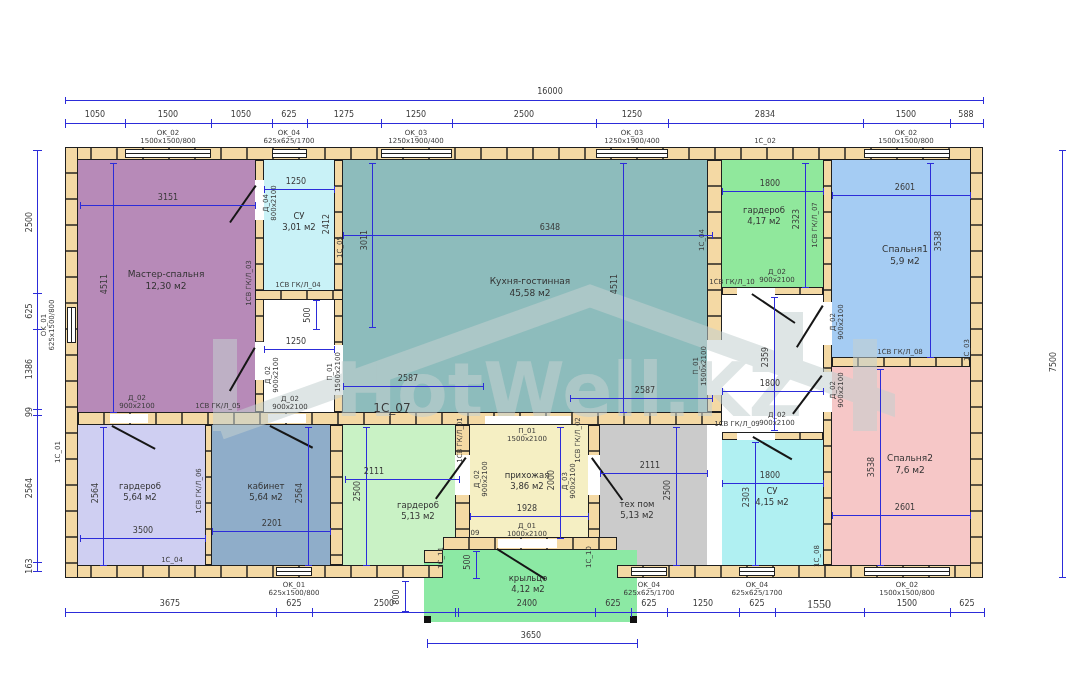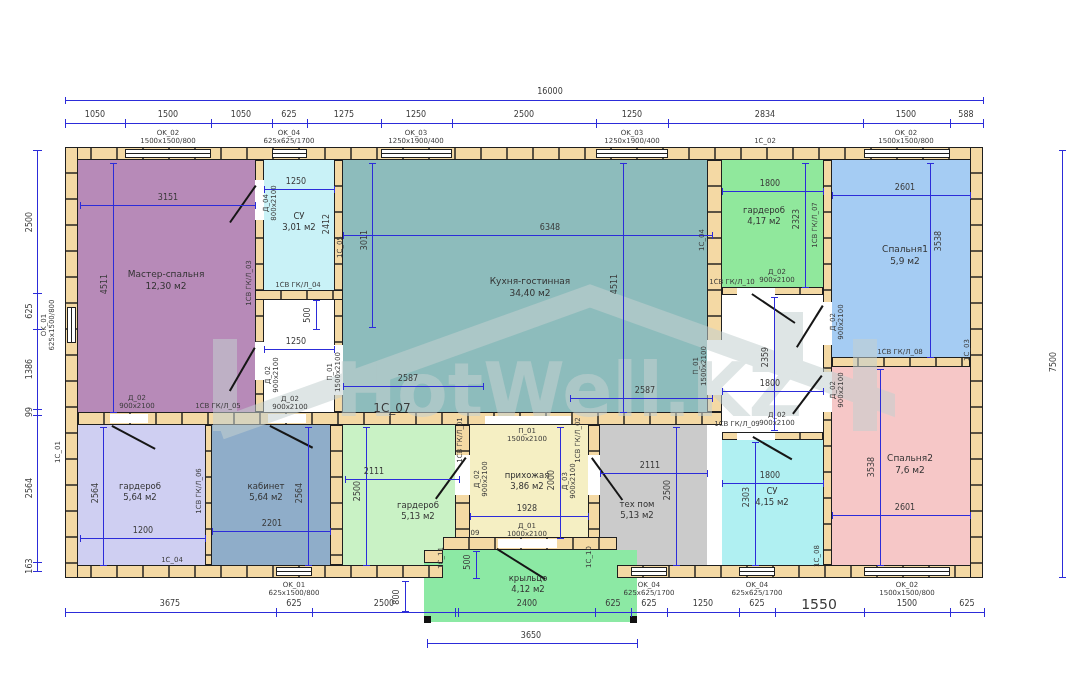--- a/index.html
+++ b/index.html
@@ -36,21 +36,21 @@
   </svg>
 <div class="abs room" style="left: 78px; top: 160px; width: 177px; height: 252px; background: rgb(183, 138, 184);"></div>
     <div class="abs rlabel" style="left: 166px; top: 281px; font-size: 9px;">Мастер-спальня
 12,30 м2</div>
     <div class="abs room" style="left: 264px; top: 160px; width: 70px; height: 130px; background: rgb(201, 242, 247);"></div>
     <div class="abs rlabel" style="left: 299px; top: 222px; font-size: 8.5px;">СУ
 3,01 м2</div>
     <div class="abs room" style="left: 264px; top: 300px; width: 70px; height: 112px; background: rgb(255, 255, 255);"></div>
     <div class="abs room" style="left: 343px; top: 160px; width: 364px; height: 252px; background: rgb(141, 188, 188);"></div>
     <div class="abs rlabel" style="left: 530px; top: 288px; font-size: 9px;">Кухня-гостинная
-34,40 м2</div>
+45,58 м2</div>
     <div class="abs room" style="left: 722px; top: 160px; width: 101px; height: 127px; background: rgb(144, 232, 156);"></div>
     <div class="abs rlabel" style="left: 764px; top: 216px; font-size: 8.5px;">гардероб
 4,17 м2</div>
     <div class="abs room" style="left: 722px; top: 295px; width: 101px; height: 137px; background: rgb(255, 255, 255);"></div>
     <div class="abs room" style="left: 832px; top: 160px; width: 138px; height: 197px; background: rgb(165, 204, 243);"></div>
     <div class="abs rlabel" style="left: 905px; top: 256px; font-size: 9px;">Спальня1
 5,9 м2</div>
     <div class="abs room" style="left: 832px; top: 367px; width: 138px; height: 198px; background: rgb(246, 199, 199);"></div>
     <div class="abs rlabel" style="left: 910px; top: 465px; font-size: 9px;">Спальня2
 7,6 м2</div>
@@ -259,21 +259,21 @@
     <div class="abs tick" style="left: 752px; top: 442px; width: 7px; height: 1px;"></div>
     <div class="abs tick" style="left: 752px; top: 565px; width: 7px; height: 1px;"></div>
     <div class="abs dtext vert" style="left: 747px; top: 497px; font-size: 8px;">2303</div>
     <div class="abs dline" style="left: 103px; top: 427px; width: 1px; height: 138px;"></div>
     <div class="abs tick" style="left: 100px; top: 427px; width: 7px; height: 1px;"></div>
     <div class="abs tick" style="left: 100px; top: 565px; width: 7px; height: 1px;"></div>
     <div class="abs dtext vert" style="left: 96px; top: 493px; font-size: 8px;">2564</div>
     <div class="abs dline" style="left: 80px; top: 538px; width: 125px; height: 1px;"></div>
     <div class="abs tick" style="left: 80px; top: 535px; width: 1px; height: 7px;"></div>
     <div class="abs tick" style="left: 205px; top: 535px; width: 1px; height: 7px;"></div>
-    <div class="abs dtext" style="left: 143px; top: 531px; font-size: 8px;">1200</div>
+    <div class="abs dtext" style="left: 143px; top: 531px; font-size: 8px;">3500</div>
     <div class="abs dline" style="left: 308px; top: 427px; width: 1px; height: 138px;"></div>
     <div class="abs tick" style="left: 305px; top: 427px; width: 7px; height: 1px;"></div>
     <div class="abs tick" style="left: 305px; top: 565px; width: 7px; height: 1px;"></div>
     <div class="abs dtext vert" style="left: 300px; top: 493px; font-size: 8px;">2564</div>
     <div class="abs dline" style="left: 212px; top: 531px; width: 118px; height: 1px;"></div>
     <div class="abs tick" style="left: 212px; top: 528px; width: 1px; height: 7px;"></div>
     <div class="abs tick" style="left: 330px; top: 528px; width: 1px; height: 7px;"></div>
     <div class="abs dtext" style="left: 272px; top: 524px; font-size: 8px;">2201</div>
     <div class="abs dline" style="left: 345px; top: 479px; width: 114px; height: 1px;"></div>
     <div class="abs tick" style="left: 345px; top: 476px; width: 1px; height: 7px;"></div>
@@ -340,21 +340,21 @@
     <div class="abs dtext vert" style="left: 52px; top: 325px; font-size: 7px;">625x1500/800</div>
     <div class="abs dtext vert" style="left: 58px; top: 452px; font-size: 7px;">1С_01</div>
     <div class="abs dtext" style="left: 170px; top: 604px; font-size: 8px;">3675</div>
     <div class="abs dtext" style="left: 294px; top: 604px; font-size: 8px;">625</div>
     <div class="abs dtext" style="left: 384px; top: 604px; font-size: 8px;">2500</div>
     <div class="abs dtext" style="left: 527px; top: 604px; font-size: 8px;">2400</div>
     <div class="abs dtext" style="left: 613px; top: 604px; font-size: 8px;">625</div>
     <div class="abs dtext" style="left: 649px; top: 604px; font-size: 8px;">625</div>
     <div class="abs dtext" style="left: 703px; top: 604px; font-size: 8px;">1250</div>
     <div class="abs dtext" style="left: 757px; top: 604px; font-size: 8px;">625</div>
-    <div class="abs dtext" style="left: 819px; top: 604px; font-size: 14px;">1550</div>
+    <div class="abs dtext" style="left: 819px; top: 604px; font-size: 12px; font-family: Liberation Serif, serif;">1550</div>
     <div class="abs dtext" style="left: 907px; top: 604px; font-size: 8px;">1500</div>
     <div class="abs dtext" style="left: 967px; top: 604px; font-size: 8px;">625</div>
     <div class="abs dtext" style="left: 294px; top: 585px; font-size: 7px;">OK_01</div>
     <div class="abs dtext" style="left: 294px; top: 593px; font-size: 7px;">625x1500/800</div>
     <div class="abs dtext" style="left: 649px; top: 585px; font-size: 7px;">OK_04</div>
     <div class="abs dtext" style="left: 649px; top: 593px; font-size: 7px;">625x625/1700</div>
     <div class="abs dtext" style="left: 757px; top: 585px; font-size: 7px;">OK_04</div>
     <div class="abs dtext" style="left: 757px; top: 593px; font-size: 7px;">625x625/1700</div>
     <div class="abs dtext" style="left: 907px; top: 585px; font-size: 7px;">OK_02</div>
     <div class="abs dtext" style="left: 907px; top: 593px; font-size: 7px;">1500x1500/800</div>

